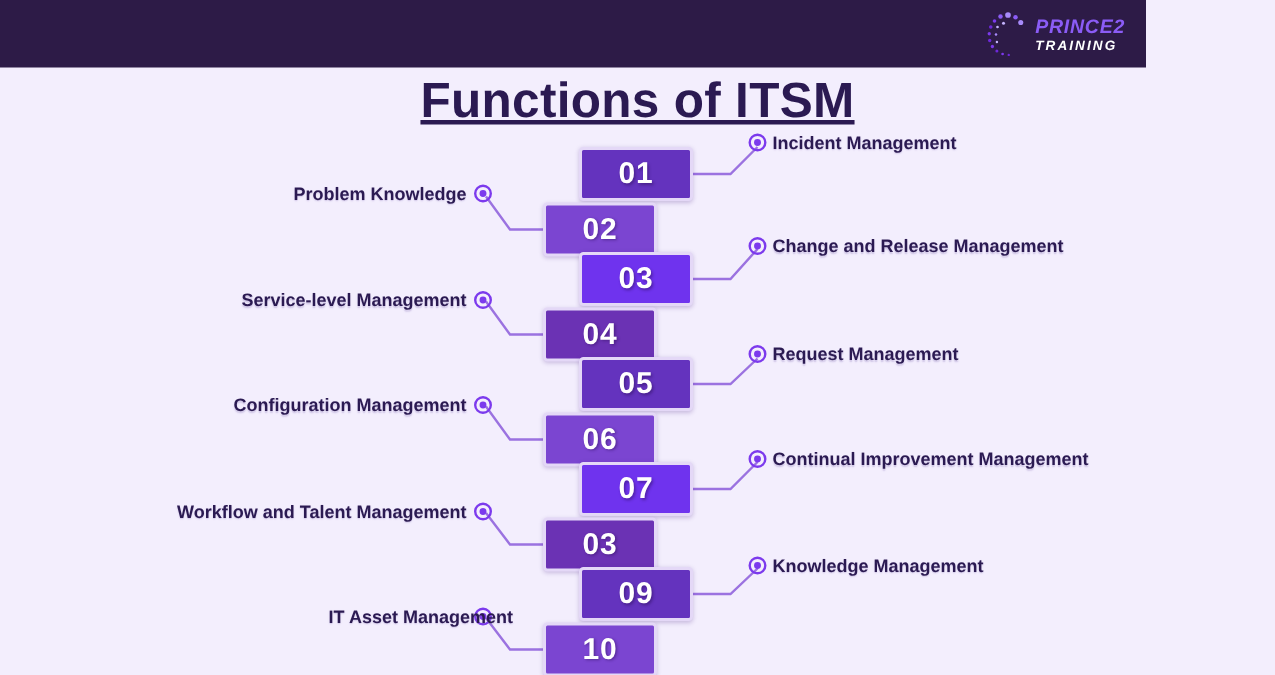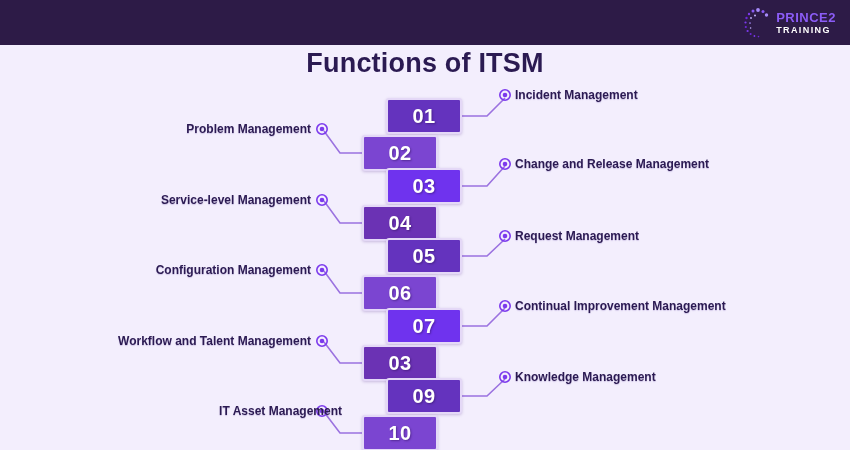--- a/index.html
+++ b/index.html
@@ -5,40 +5,41 @@
   html,body{margin:0;padding:0;}
   body{
     width:850px;height:450px;overflow:hidden;position:relative;
     background:#f3eefd;
     font-family:"Liberation Sans", sans-serif;
   }
   #stage{position:absolute;inset:0;width:850px;height:450px;overflow:hidden;}
 
   
   .header{
-    position:absolute;left:0;top:0;width:850px;height:45px;
+    position:absolute;left:0;top:0;width:764px;height:45px;
     background:#2d1b47;
+    font-style:italic;
   }
   .logo{
     position:absolute;right:14px;top:5px;height:35px;
     display:flex;align-items:center;gap:4px;
   }
   .logo-mark{width:30px;height:32px;position:relative;}
   .logo-text{display:flex;flex-direction:column;align-items:flex-start;line-height:1;}
   .logo-p2{
     font-size:13px;font-weight:bold;color:#8b5cf6;letter-spacing:.5px;
   }
   .logo-tr{
     font-size:9px;font-weight:bold;color:#ffffff;letter-spacing:1.4px;margin-top:2px;
   }
 
   
   .title{
     position:absolute;left:0;top:48px;width:850px;text-align:center;
-    font-size:27px;font-weight:bold;color:#2b1a52;letter-spacing:.2px;
+    font-size:33px;font-weight:bold;color:#2b1a52;letter-spacing:.2px;text-decoration:underline;
   }
 
   
   #wires{position:absolute;left:0;top:0;width:850px;height:450px;}
 
   
   .numbox{
     position:absolute;width:76px;height:36px;
     border:2px solid #e4d8f7;
     border-radius:3px;
@@ -205,21 +206,21 @@
       <span>03</span>
     </div>
   <div class="numbox" style="left:386px;top:378px;background:#6433be;">
       <span>09</span>
     </div>
   <div class="numbox" style="left:362px;top:415px;background:#7b45d1;">
       <span>10</span>
     </div>
 
   <div class="label right" style="left:515px;top:88px;">Incident Management</div>
-  <div class="label left" style="right:539px;top:122px;">Problem Management</div>
+  <div class="label left" style="right:539px;top:122px;">Problem Knowledge</div>
   <div class="label right" style="left:515px;top:157px;">Change and Release Management</div>
   <div class="label left" style="right:539px;top:193px;">Service-level Management</div>
   <div class="label right" style="left:515px;top:229px;">Request Management</div>
   <div class="label left" style="right:539px;top:263px;">Configuration Management</div>
   <div class="label right" style="left:515px;top:299px;">Continual Improvement Management</div>
   <div class="label left" style="right:539px;top:334px;">Workflow and Talent Management</div>
   <div class="label right" style="left:515px;top:370px;">Knowledge Management</div>
   <div class="label left" style="right:508px;top:404px;">IT Asset Management</div>
 
 </div>

